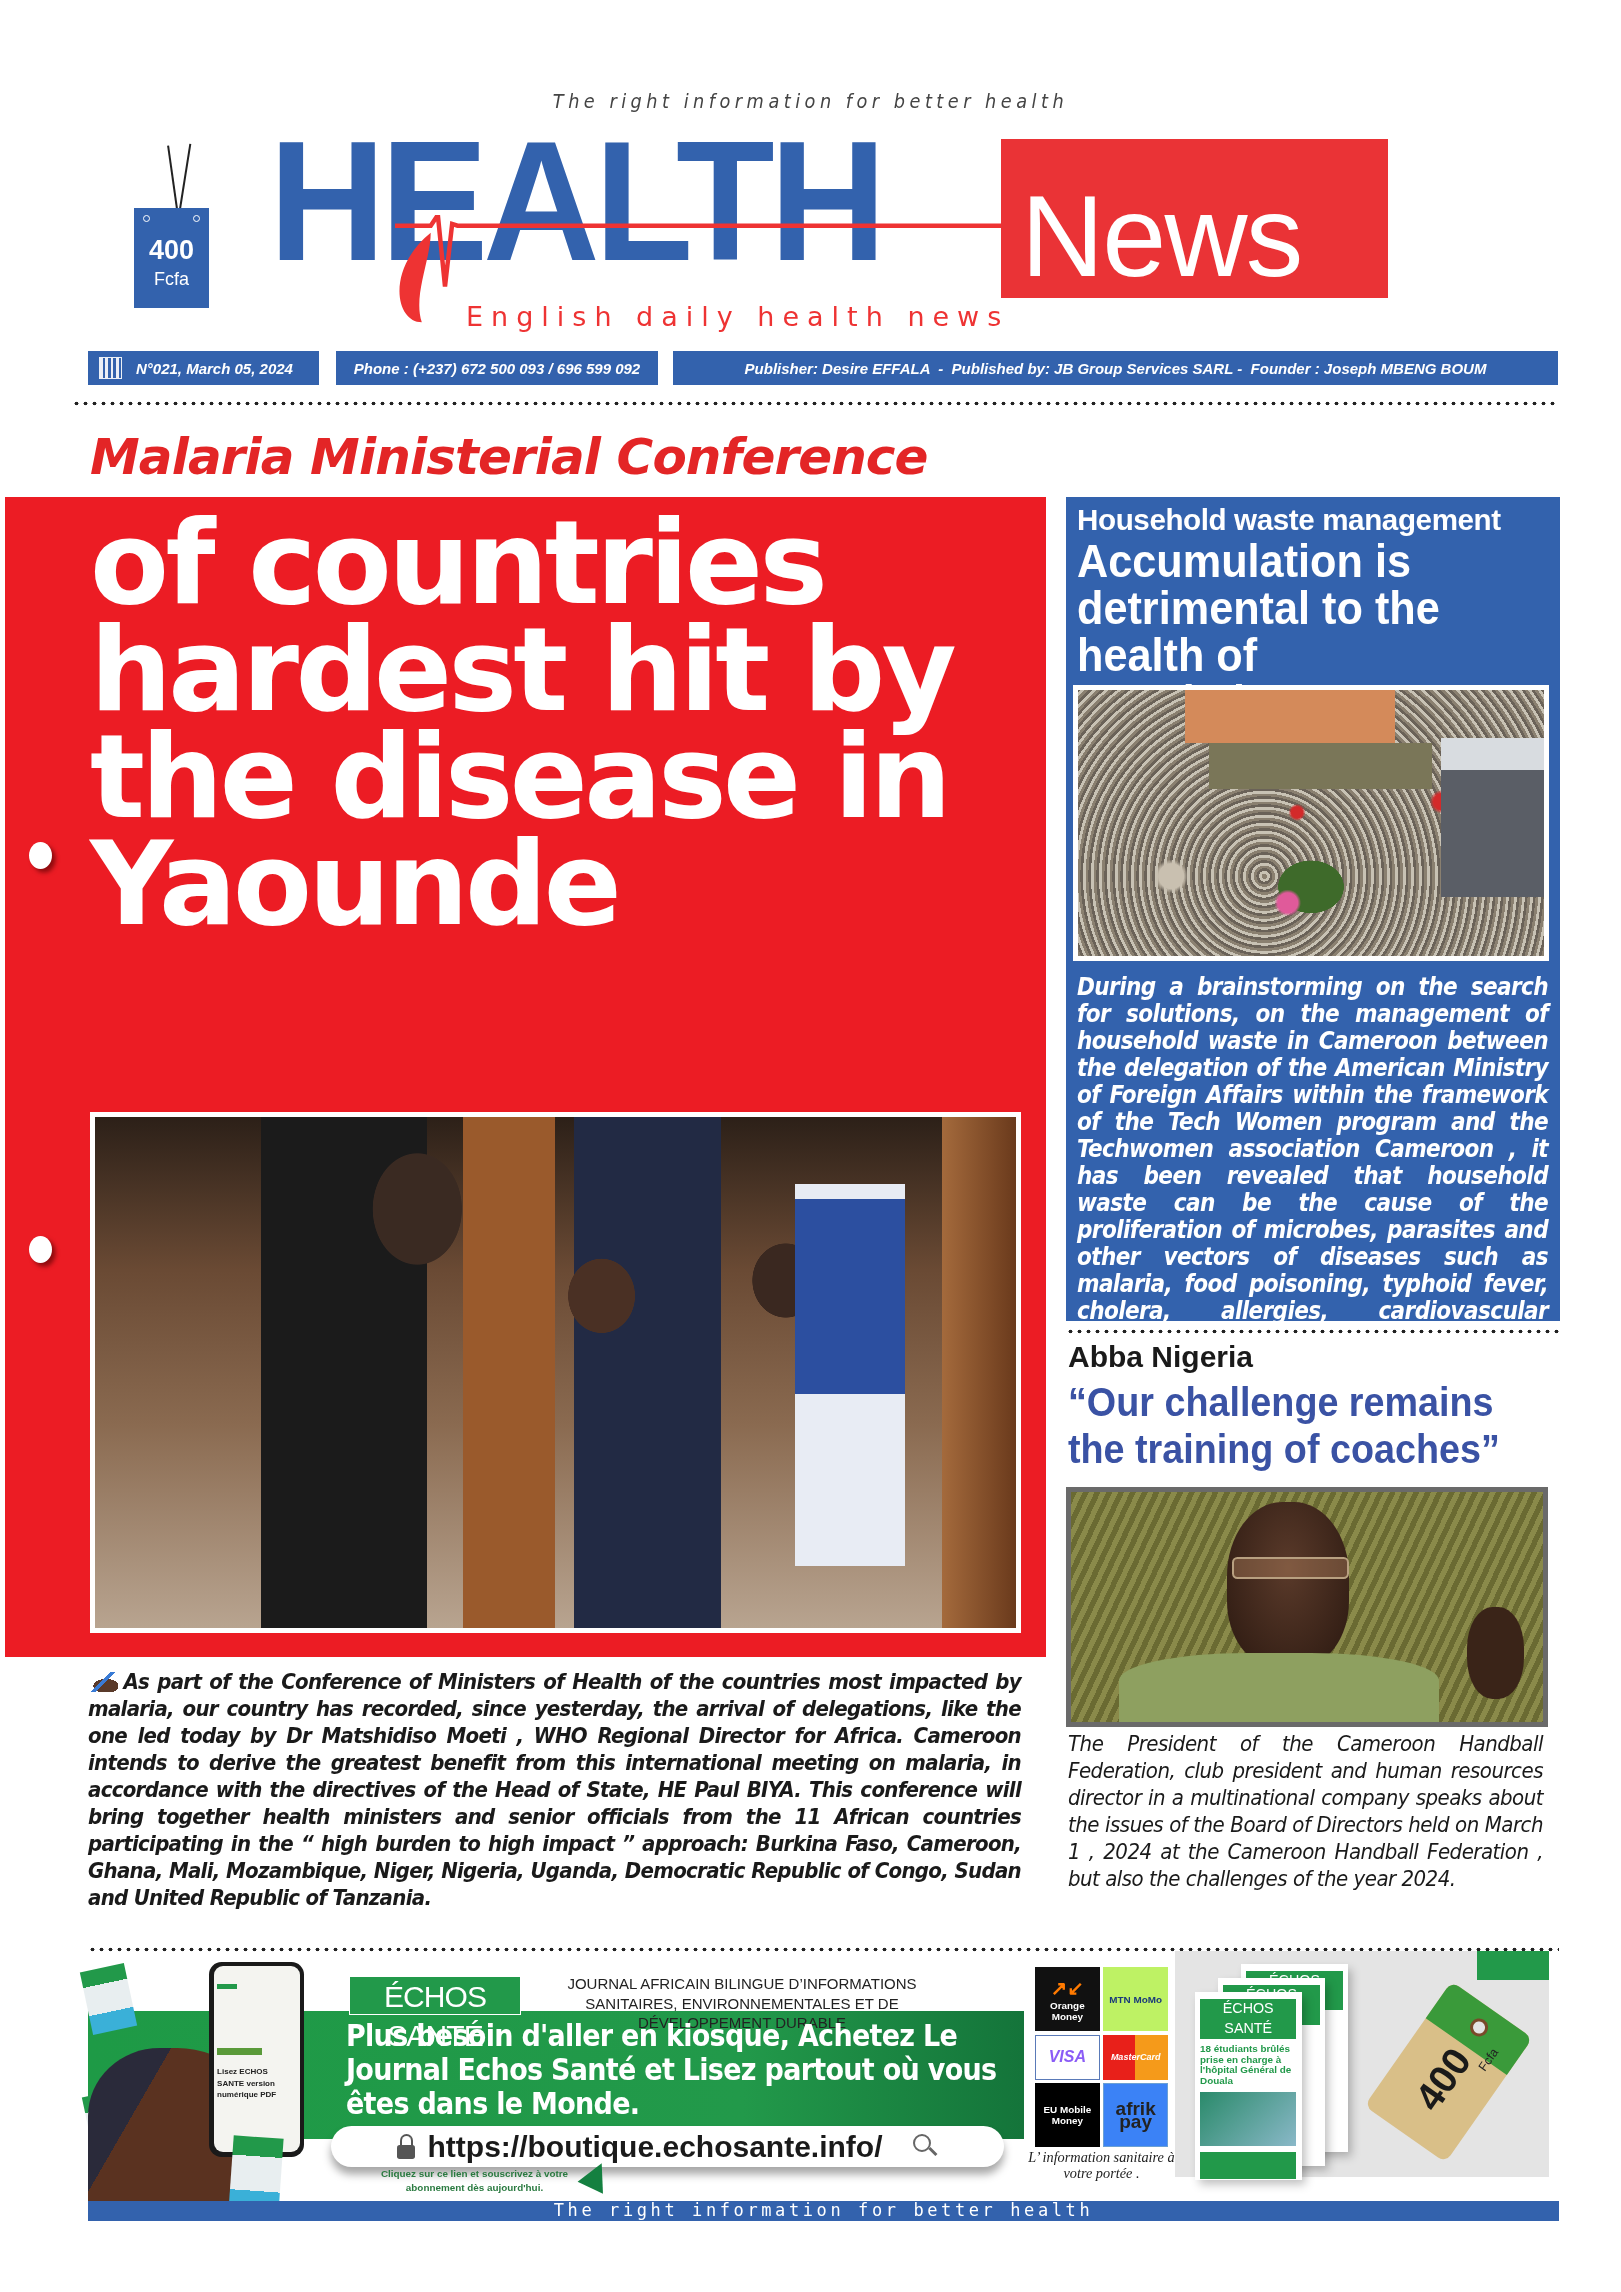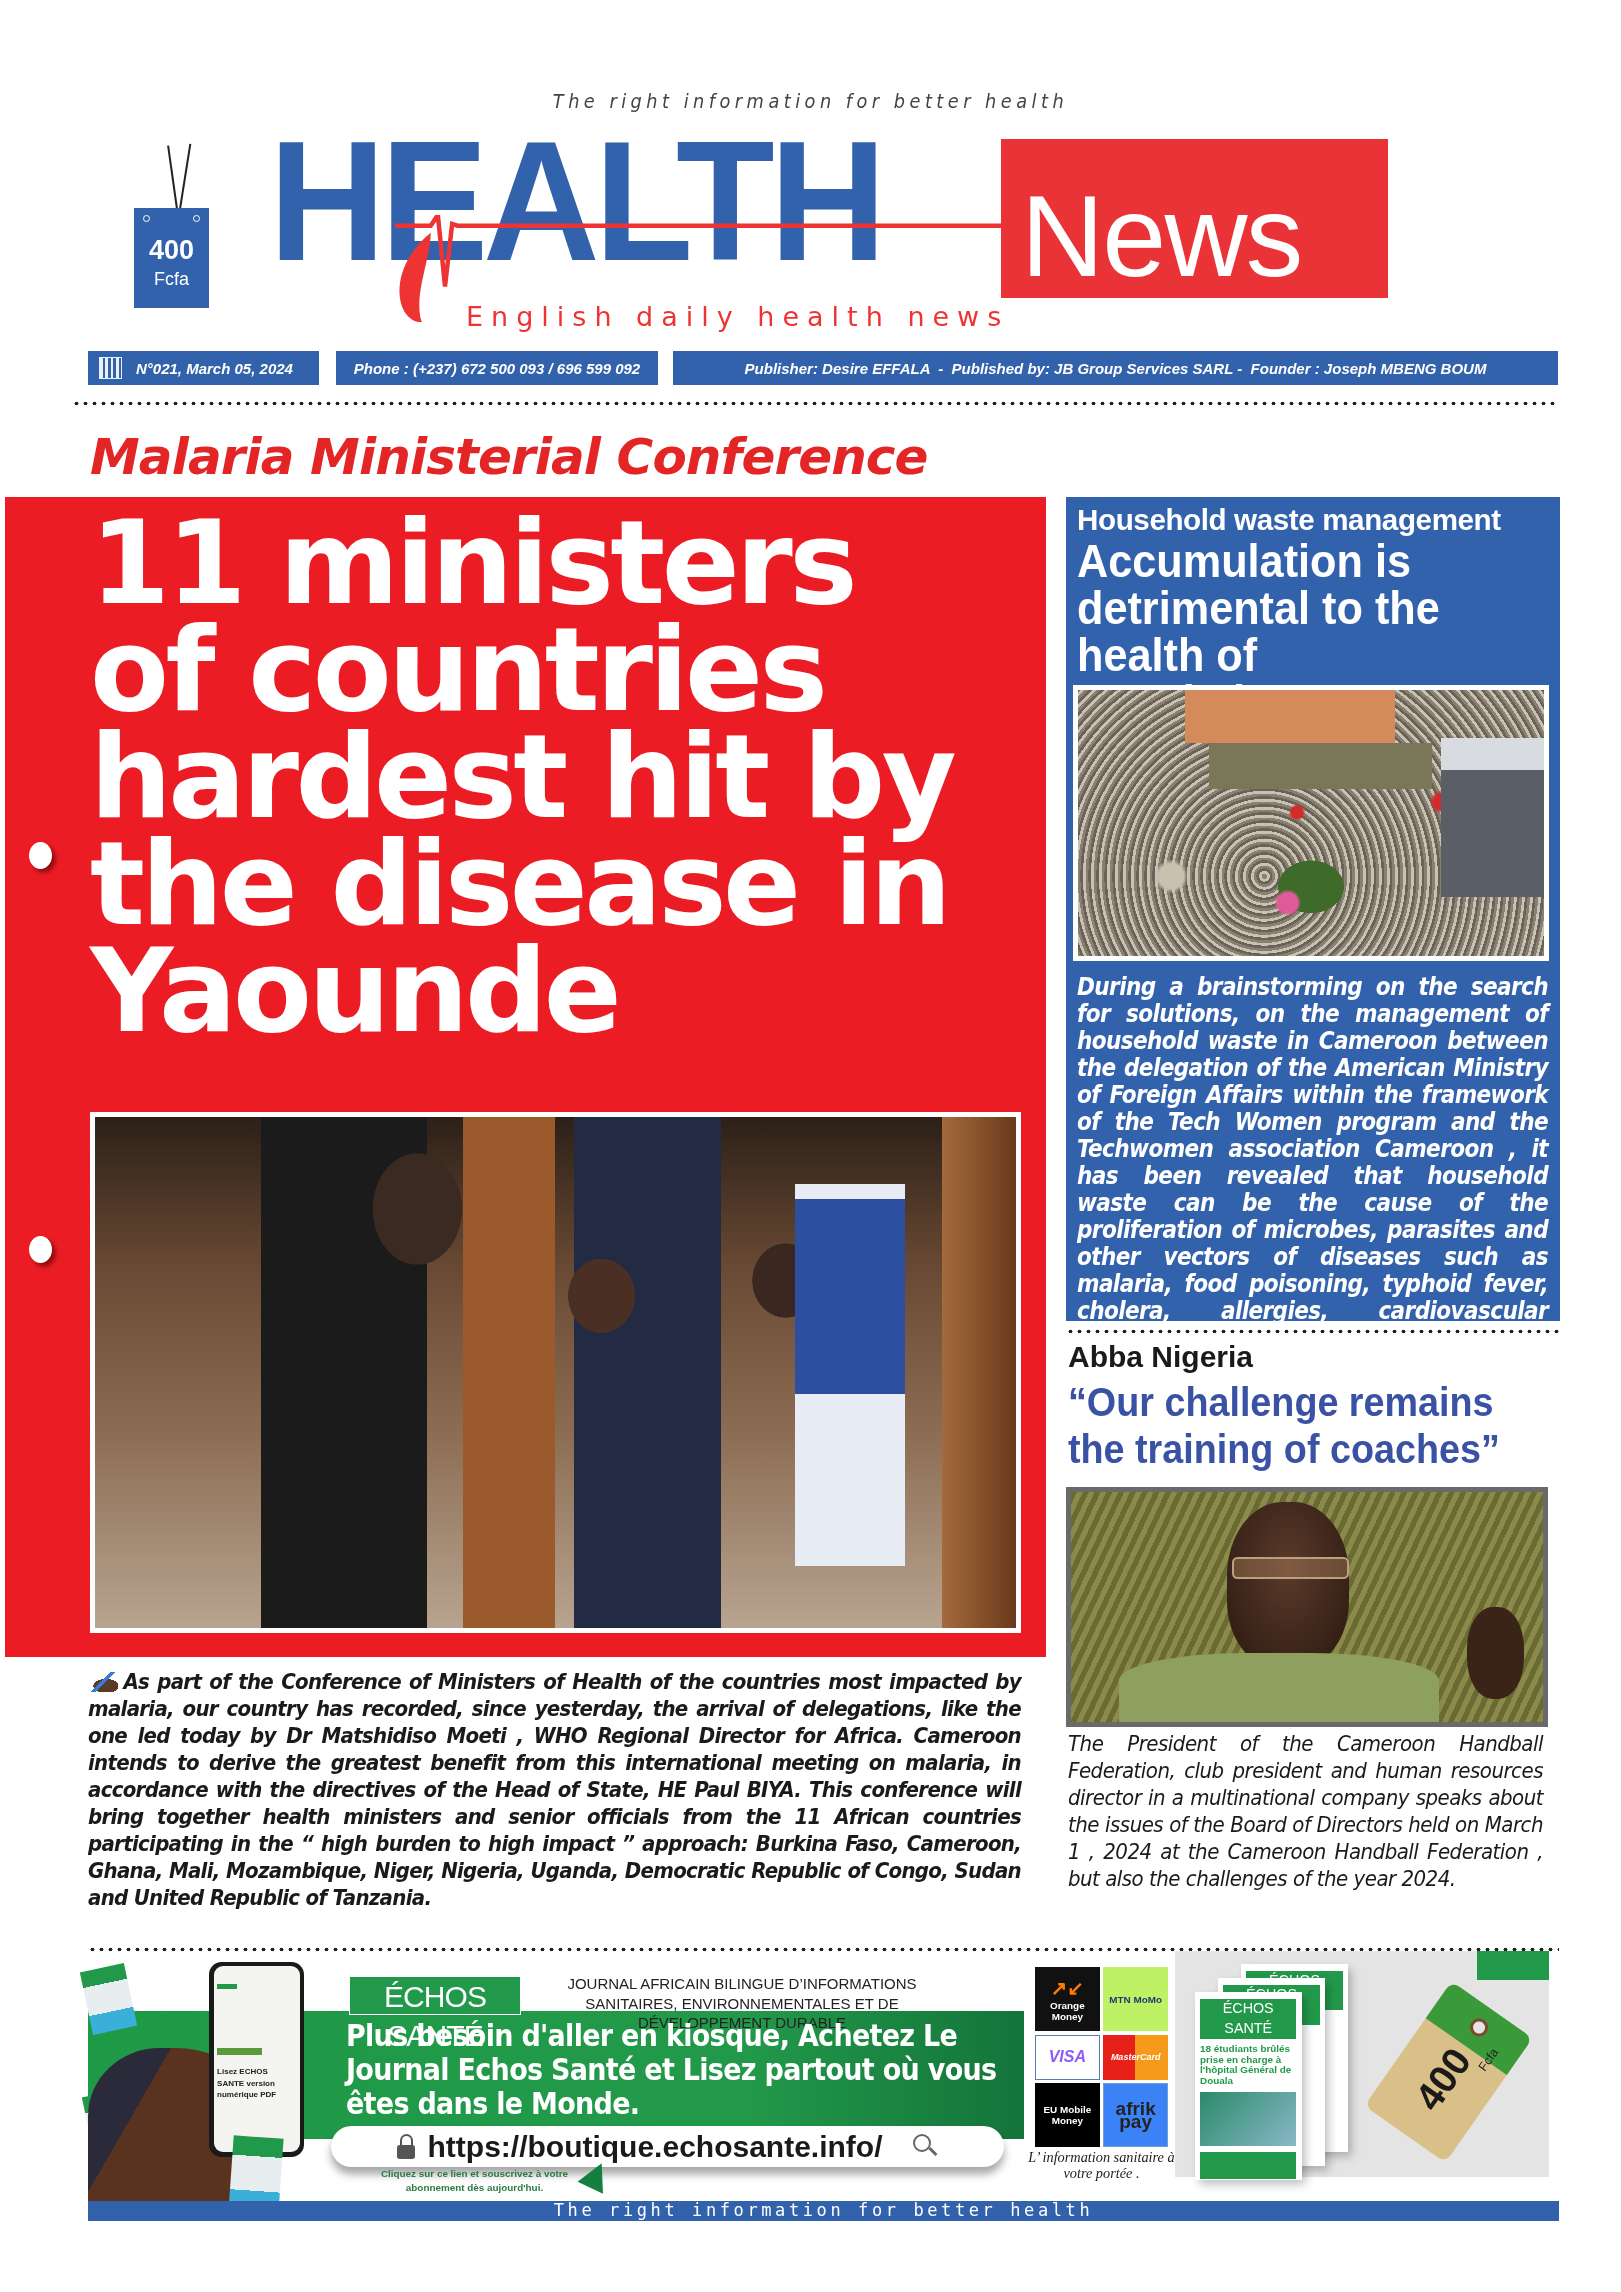--- a/index.html
+++ b/index.html
@@ -162,21 +162,20 @@
 </div>
 <div class="abs info-bar b3">
   <span style="white-space:pre">Publisher: Desire EFFALA  -  Published by: JB Group Services SARL -  Founder : Joseph MBENG BOUM</span>
 </div>
 
 <div class="abs dots" style="left:72px;top:401px;width:1487px;"></div>
 
 <div class="abs kicker">Malaria Ministerial Conference</div>
 <div class="abs red-panel"></div>
 <div class="abs headline">
-  <div>11 ministers</div>
   <div>of countries</div>
   <div>hardest hit by</div>
   <div>the disease in</div>
   <div>Yaounde</div>
 </div>
 <div class="abs hole" style="left:29px;top:842px;"></div>
 <div class="abs hole" style="left:29px;top:1236px;"></div>
 
 <div class="abs photo-frame">
   <div class="photo-main" title="Delegation walking through hotel lobby">

